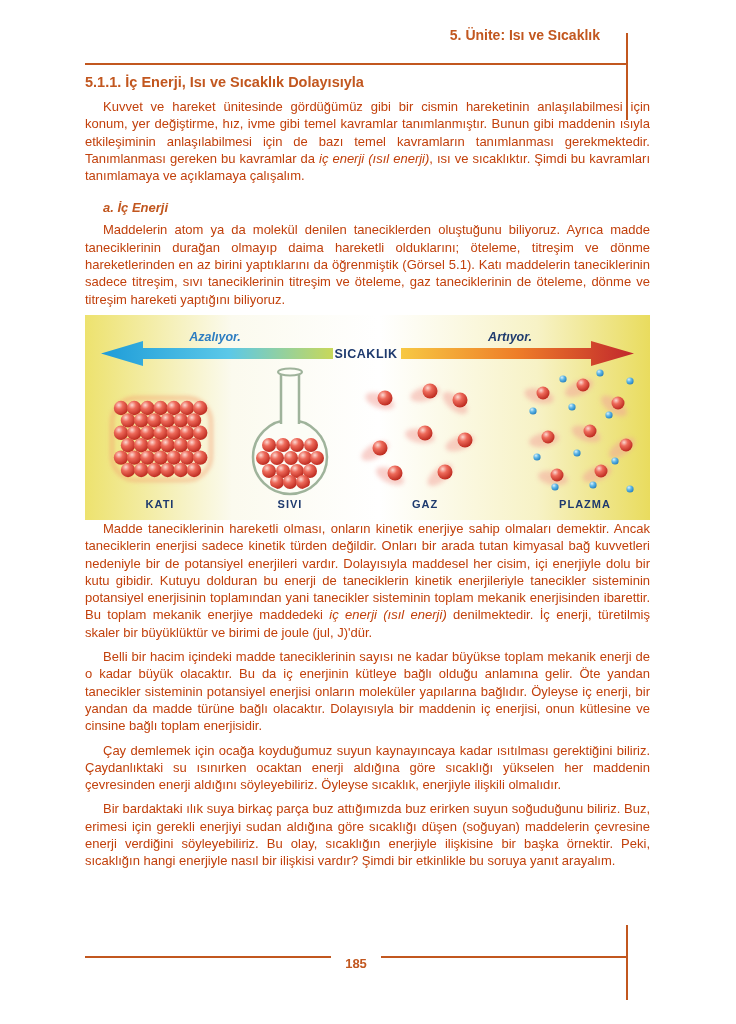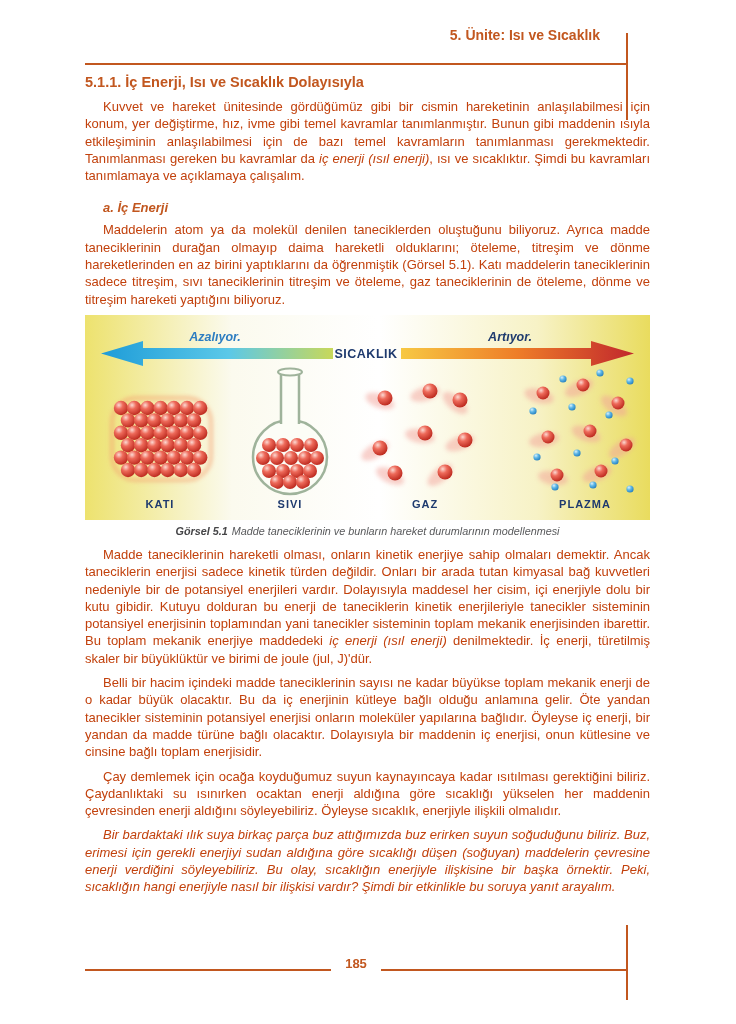--- a/index.html
+++ b/index.html
@@ -13,38 +13,38 @@
   }
   
   .header-text{
     position:absolute;top:27px;right:136px;
     color:#C2571F;font-size:14px;font-weight:bold;
   }
   .top-rule{position:absolute;left:85px;top:63px;width:542px;height:2px;background:#C2571F;}
   .top-vert{position:absolute;left:626px;top:33px;width:2px;height:87px;background:#C2571F;}
   .footer{
     position:absolute;left:85px;top:956px;width:542px;
-    display:flex;align-items:flex-end;gap:14px;
+    display:flex;align-items:flex-start;gap:14px;
   }
   .footer-line{flex:1;height:2px;background:#C2571F;}
   .page-number{color:#C2571F;font-size:13px;font-weight:bold;}
   .bot-vert{position:absolute;left:626px;top:925px;width:2px;height:75px;background:#C2571F;}
 
   
   .content{position:absolute;left:85px;top:74px;width:565px;}
   .title{
     margin:0 0 8px 0;
     color:#C2571F;font-size:14.5px;font-weight:bold;
   }
   p.body{
     margin:0 0 7px 0;
     font-size:13px;line-height:17.3px;
     color:#c2410c;text-align:justify;text-indent:18px;
   }
-  p.body:last-child{margin-bottom:12px;font-style:italic;}
+  p.body:last-child{margin-bottom:12px;}
   .inl-term{font-style:italic;}
   h2.subhead{
     margin:16px 0 6px 0;padding-left:18px;
     font-size:13px;font-weight:bold;font-style:italic;
   }
   h2.orange{color:#C2571F;}
   h2.blue{color:#1B75BB;}
 
   
   figure.fig{margin:2px 0 0 0;padding:0;}
@@ -244,21 +244,20 @@
             <circle cx="470" cy="172" r="3.6" fill="url(#blueSph)"></circle>
             <circle cx="508" cy="170" r="3.6" fill="url(#blueSph)"></circle>
             <circle cx="545" cy="174" r="3.6" fill="url(#blueSph)"></circle>
           </g>
 
         <text class="fig-label" x="75" y="193" text-anchor="middle">KATI</text>
         <text class="fig-label" x="205" y="193" text-anchor="middle">SIVI</text>
         <text class="fig-label" x="340" y="193" text-anchor="middle">GAZ</text>
         <text class="fig-label" x="500" y="193" text-anchor="middle">PLAZMA</text>
       </svg>
-      <figcaption class="caption"><strong class="cap-label">Görsel 5.1</strong><span>Madde taneciklerinin ve bunların hareket durumlarının modellenmesi</span></figcaption>
     </figure>
 
     <p class="body"><span>Madde taneciklerinin hareketli olması, onların kinetik enerjiye sahip olmaları demektir. Ancak taneciklerin enerjisi sadece kinetik türden değildir. Onları bir arada tutan kimyasal bağ kuvvetleri nedeniyle bir de potansiyel enerjileri vardır. Dolayısıyla maddesel her cisim, içi enerjiyle dolu bir kutu gibidir. Kutuyu dolduran bu enerji de taneciklerin kinetik enerjileriyle tanecikler sisteminin potansiyel enerjisinin toplamından yani tanecikler sisteminin toplam mekanik enerjisinden ibarettir. Bu toplam mekanik enerjiye maddedeki </span><em class="inl-term">iç enerji (ısıl enerji)</em><span> denilmektedir. İç enerji, türetilmiş skaler bir büyüklüktür ve birimi de joule (jul, J)'dür.</span></p>
 
     <p class="body">Belli bir hacim içindeki madde taneciklerinin sayısı ne kadar büyükse toplam mekanik enerji de o kadar büyük olacaktır. Bu da iç enerjinin kütleye bağlı olduğu anlamına gelir. Öte yandan tanecikler sisteminin potansiyel enerjisi onların moleküler yapılarına bağlıdır. Öyleyse iç enerji, bir yandan da madde türüne bağlı olacaktır. Dolayısıyla bir maddenin iç enerjisi, onun kütlesine ve cinsine bağlı toplam enerjisidir.</p>
 
 
     <p class="body">Çay demlemek için ocağa koyduğumuz suyun kaynayıncaya kadar ısıtılması gerektiğini biliriz. Çaydanlıktaki su ısınırken ocaktan enerji aldığına göre sıcaklığı yükselen her maddenin çevresinden enerji aldığını söyleyebiliriz. Öyleyse sıcaklık, enerjiyle ilişkili olmalıdır.</p>
 
     <p class="body">Bir bardaktaki ılık suya birkaç parça buz attığımızda buz erirken suyun soğuduğunu biliriz. Buz, erimesi için gerekli enerjiyi sudan aldığına göre sıcaklığı düşen (soğuyan) maddelerin çevresine enerji verdiğini söyleyebiliriz. Bu olay, sıcaklığın enerjiyle ilişkisine bir başka örnektir. Peki, sıcaklığın hangi enerjiyle nasıl bir ilişkisi vardır? Şimdi bir etkinlikle bu soruya yanıt arayalım.</p>

